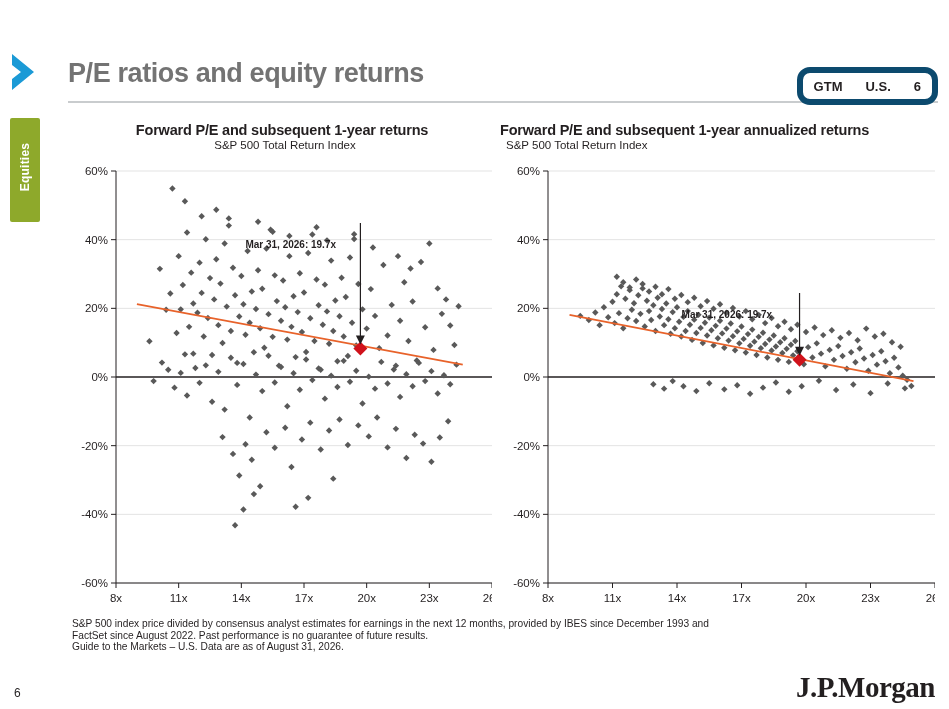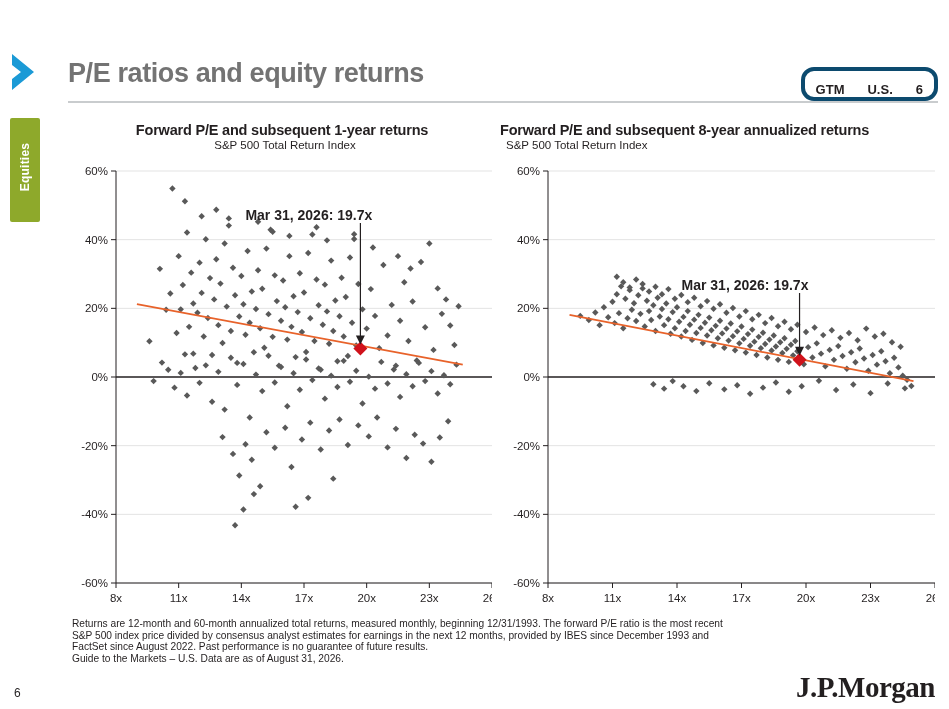--- a/index.html
+++ b/index.html
@@ -30,42 +30,42 @@
   
   .title{
     position:absolute;left:68px;top:58px;
     font-size:27px;font-weight:bold;letter-spacing:-0.4px;color:#737373;
   }
   .hdr-rule{
     position:absolute;left:68px;top:101px;width:870px;height:2px;background:#c9ccce;
   }
   .gtm-box{
     position:absolute;right:11px;top:67px;
-    height:26px;border:4px solid #0c4a6e;border-radius:13px;
-    display:flex;align-items:flex-end;overflow:hidden;background:#fff;
+    height:26px;border:6px solid #0c4a6e;border-radius:13px;
+    display:flex;align-items:center;overflow:hidden;background:#fff;
   }
   .gtm-box div{
     display:flex;align-items:center;justify-content:center;
     font-size:13px;font-weight:bold;padding:0 11px;
   }
   .gtm-box .sep{border-left:1px solid #231f20;padding:0;width:0;}
   
   .panel{position:absolute;top:122px;}
   .panel.left{left:72px;width:420px;text-align:center;}
   .panel.right{left:500px;width:440px;}
   .panel h2{
     margin:0;font-size:14.5px;font-weight:bold;letter-spacing:-0.2px;
   }
   .panel .sub{
     margin:1px 0 0 6px;font-size:11.5px;color:#231f20;
   }
   .plot-wrap{position:relative;margin-top:10px;}
   svg{display:block;}
   .ann{
-    position:absolute;font-size:14px;font-weight:bold;color:#231f20;white-space:nowrap;
+    position:absolute;font-size:10px;font-weight:bold;color:#231f20;white-space:nowrap;margin-top:32px;
   }
   
   .src{
     position:absolute;left:72px;top:618px;width:730px;
     font-size:10.2px;line-height:11.6px;color:#231f20;
   }
   .src .ital{margin-top:36px;}
   
   .logo{
     position:absolute;right:14px;top:640px;text-align:right;
@@ -358,21 +358,21 @@
         <line x1="64.88888888888889" y1="143.21333333333334" x2="390.7555555555556" y2="203.64" stroke="#e8622a" stroke-width="1.8"></line>
         <polygon points="288.4,180.50333333333333 295.4,187.50333333333333 288.4,194.50333333333333 281.4,187.50333333333333" fill="#d0121b"></polygon>
         <line x1="288.4" y1="62" x2="288.4" y2="177.50333333333333" stroke="#231f20" stroke-width="1.2"></line>
         <polygon points="288.4,183.50333333333333 283.9,174.50333333333333 292.9,174.50333333333333" fill="#231f20"></polygon>
       </svg>
     <div class="ann" id="ann-one-year" style="left: 173.4px; top: 46px;">Mar 31, 2026: 19.7x</div>
   </div>
 </div>
 
 <div class="panel right">
-  <h2>Forward P/E and subsequent 8-year annualized returns</h2>
+  <h2>Forward P/E and subsequent 1-year annualized returns</h2>
   <p class="sub">S&amp;P 500 Total Return Index</p>
   <div class="plot-wrap">
     <svg id="svg-five-year" width="435" height="450">
         <line x1="48" y1="422" x2="435" y2="422" stroke="#e3e3e3" stroke-width="1"></line>
         <line x1="48" y1="353.33333333333337" x2="435" y2="353.33333333333337" stroke="#e3e3e3" stroke-width="1"></line>
         <line x1="48" y1="284.6666666666667" x2="435" y2="284.6666666666667" stroke="#e3e3e3" stroke-width="1"></line>
         <line x1="48" y1="147.33333333333331" x2="435" y2="147.33333333333331" stroke="#e3e3e3" stroke-width="1"></line>
         <line x1="48" y1="78.66666666666666" x2="435" y2="78.66666666666666" stroke="#e3e3e3" stroke-width="1"></line>
         <line x1="48" y1="10" x2="435" y2="10" stroke="#e3e3e3" stroke-width="1"></line>
         <line x1="48" y1="10" x2="48" y2="422" stroke="#231f20" stroke-width="1"></line>
@@ -590,21 +590,20 @@
         <line x1="69.5" y1="153.85666666666668" x2="413.5" y2="220.12" stroke="#e8622a" stroke-width="1.8"></line>
         <polygon points="299.54999999999995,191.83333333333331 306.54999999999995,198.83333333333331 299.54999999999995,205.83333333333331 292.54999999999995,198.83333333333331" fill="#d0121b"></polygon>
         <line x1="299.54999999999995" y1="132" x2="299.54999999999995" y2="188.83333333333331" stroke="#231f20" stroke-width="1.2"></line>
         <polygon points="299.54999999999995,194.83333333333331 295.04999999999995,185.83333333333331 304.04999999999995,185.83333333333331" fill="#231f20"></polygon>
       </svg>
     <div class="ann" id="ann-five-year" style="left: 181.55px; top: 116px;">Mar 31, 2026: 19.7x</div>
   </div>
 </div>
 
 <div class="src">
-  <div>Returns are 12-month and 60-month annualized total returns, measured monthly, beginning 12/31/1993. The forward P/E ratio is the most recent</div>
   <div>S&amp;P 500 index price divided by consensus analyst estimates for earnings in the next 12 months, provided by IBES since December 1993 and</div>
   <div>FactSet since August 2022. Past performance is no guarantee of future results.</div>
   <div><span class="ital">Guide to the Markets – U.S.</span><span> Data are as of August 31, 2026.</span></div>
 </div>
 
 <div class="logo">
   <div class="jpm">J.P.Morgan</div>
   <div class="am">ASSET MANAGEMENT</div>
 </div>
 <div class="pagenum">6</div>

